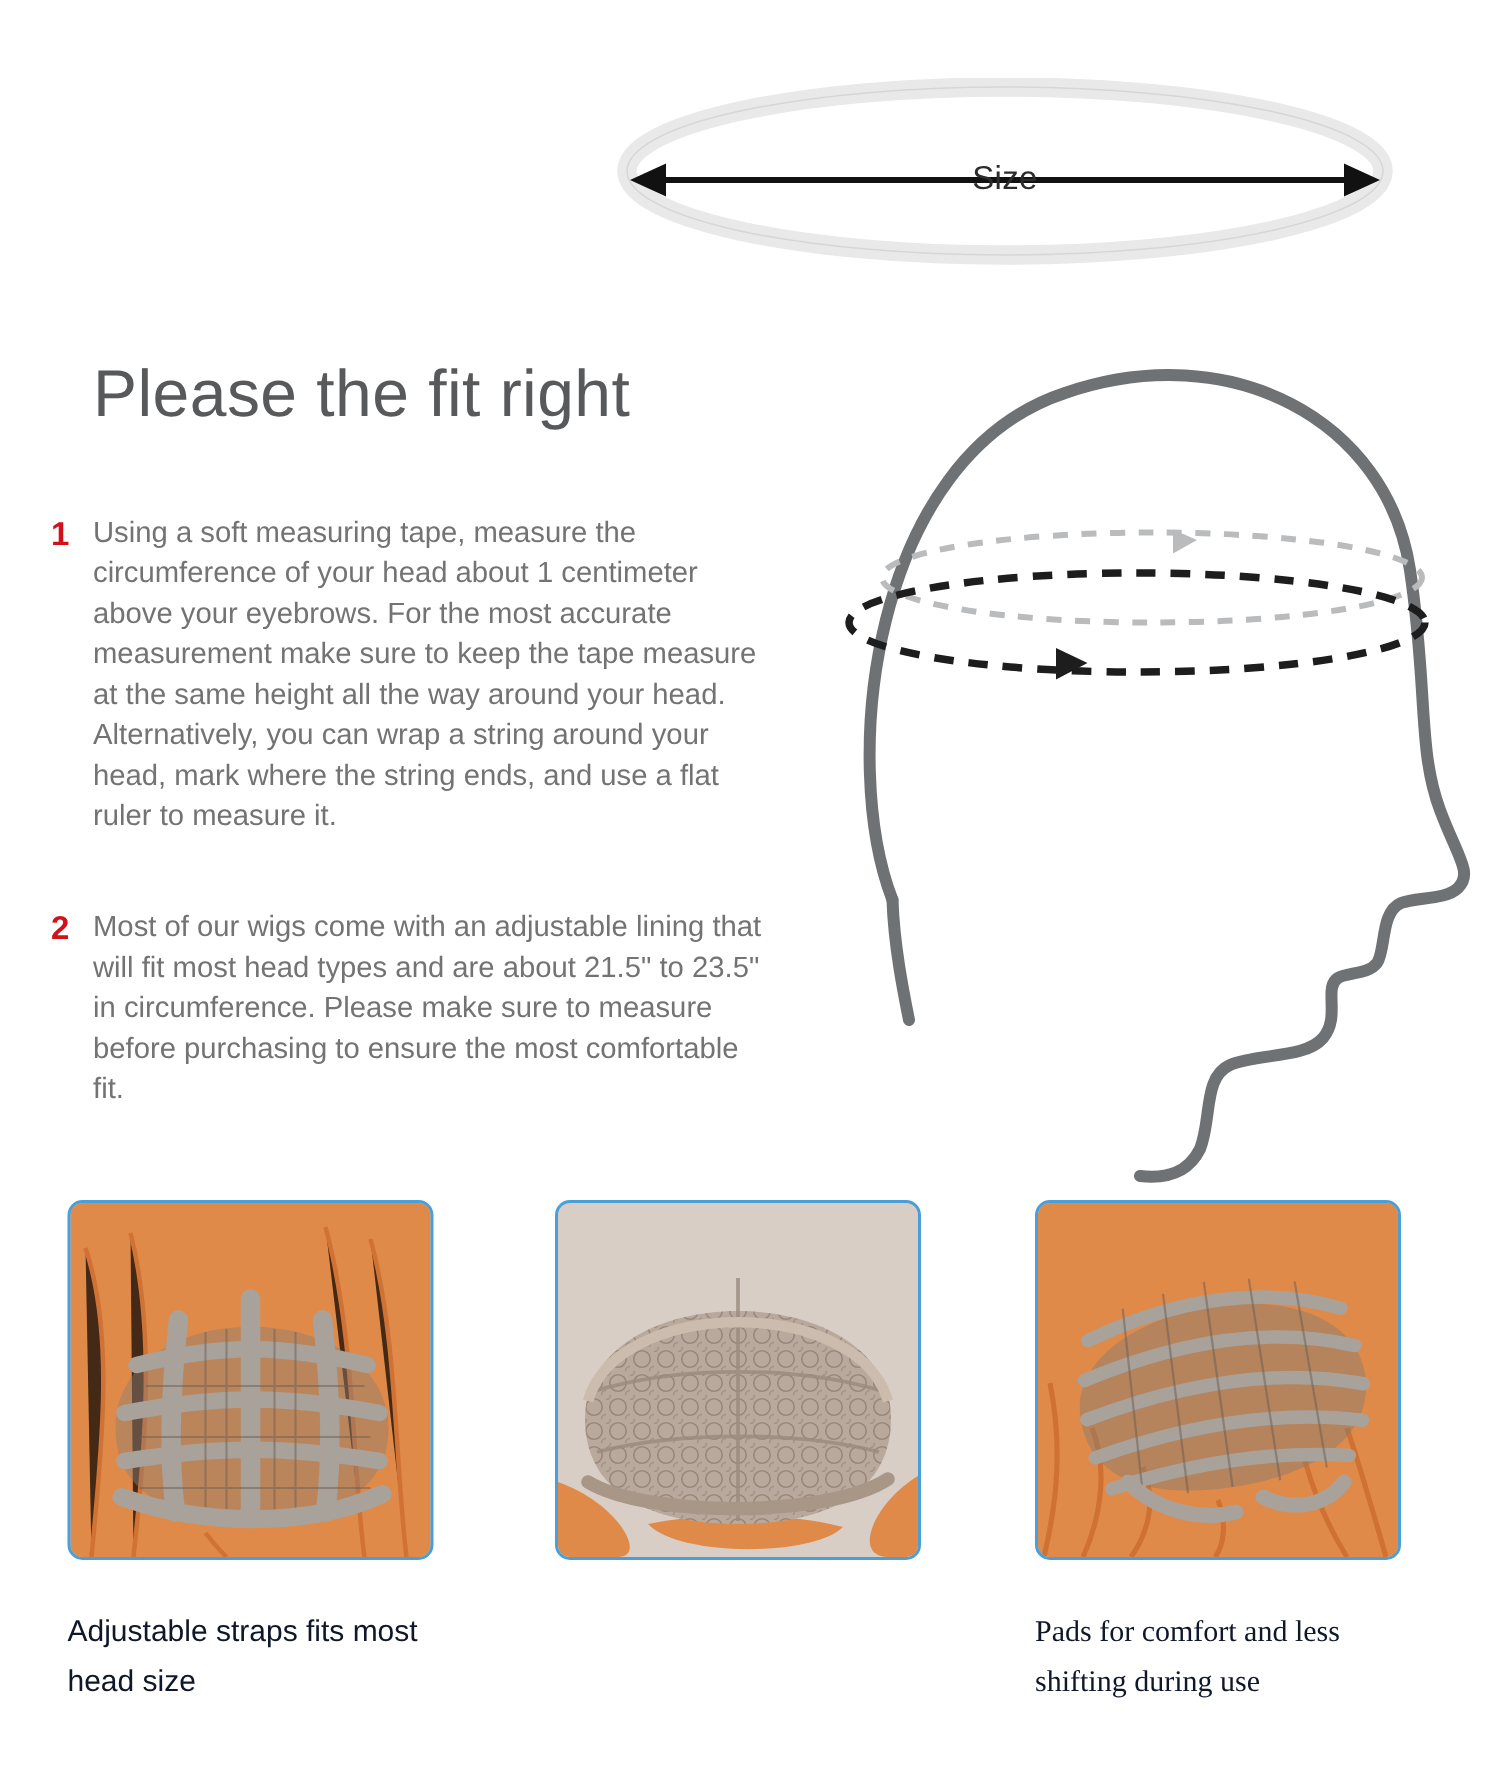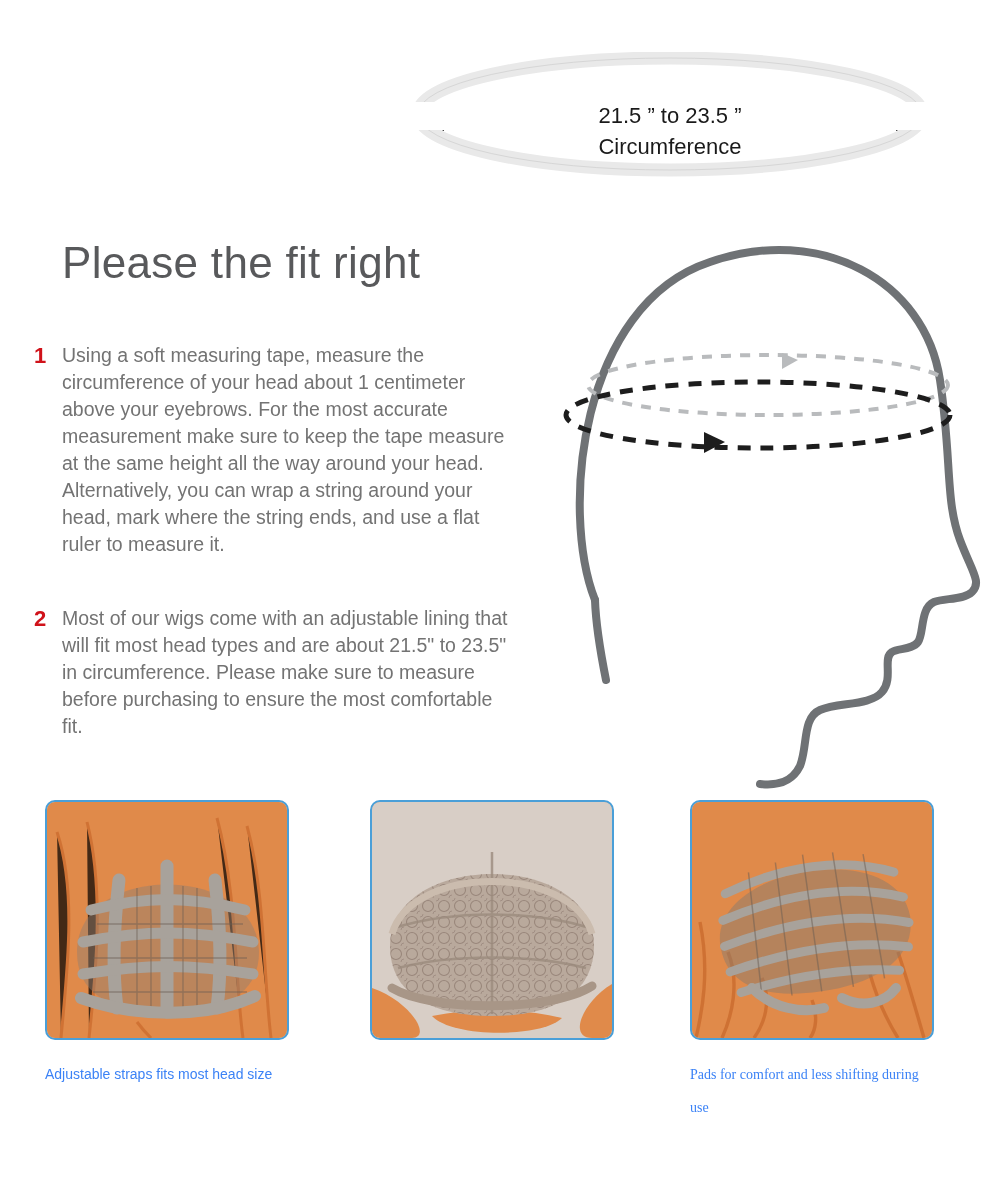--- a/index.html
+++ b/index.html
@@ -121,44 +121,42 @@
   .card-frame {
     width: 240px;
     height: 236px;
     border: 2px solid #4a9fd8;
     border-radius: 10px;
     overflow: hidden;
     position: relative;
     background: #c9b7a8;
   }
   .card-caption {
-    margin-top: 18px;
-    font-size: 14px;
+    margin-top: 32px;
+    font-size: 20px;
     line-height: 33px;
-    color: #3b82f6;
+    color: #0f172a;
   }
 
   
   .cap-svg { position: absolute; left: 0; top: 0; }
 </style>
 </head>
 <body>
 
 <div class="size-ring-block">
   <svg class="ring-svg" width="520" height="125" viewBox="0 0 520 125">
     <ellipse cx="260" cy="62" rx="252" ry="56" fill="none" stroke="#e9e9e9" stroke-width="13"></ellipse>
     <ellipse cx="260" cy="62" rx="252" ry="56" fill="none" stroke="#d6d6d6" stroke-width="1"></ellipse>
 
     <line x1="22" y1="68" x2="498" y2="68" stroke="#111111" stroke-width="4"></line>
     <polygon points="10,68 34,57 34,79" fill="#111111"></polygon>
     <polygon points="510,68 486,57 486,79" fill="#111111"></polygon>
   </svg>
   <div class="size-label">Size</div>
-  <div class="size-measure">21.5 ” to 23.5 ”</div>
-  <div class="size-circ">Circumference</div>
 </div>
 
 <h1 class="fit-title">Please the fit right</h1>
 
 <div class="step step-1">
   <div class="step-num">1</div>
   <div class="step-text">Using a soft measuring tape, measure the circumference of your head about 1 centimeter above your eyebrows. For the most accurate measurement make sure to keep the tape measure at the same height all the way around your head. Alternatively, you can wrap a string around your head, mark where the string ends, and use a flat ruler to measure it.</div>
 </div>
 
 <div class="step step-2">

